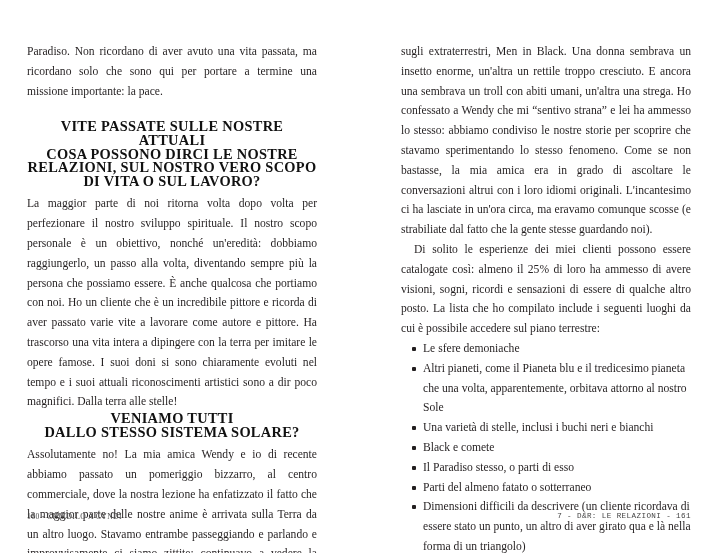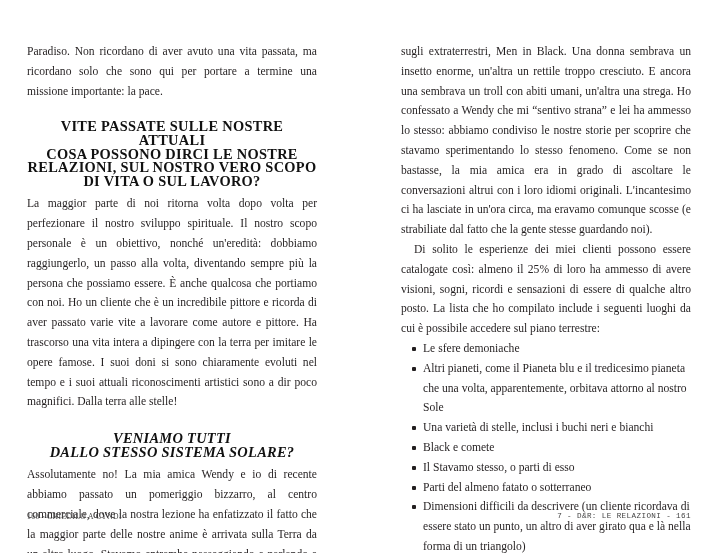--- a/index.html
+++ b/index.html
@@ -12,21 +12,21 @@
     .page-right { left: 401px; width: 290px; }
     .col { position: absolute; top: 42px; left: 0; width: 290px; }
     p { margin: 0; font-size: 11.6px; line-height: 19.8px; text-align: justify; }
     p.indent { text-indent: 13px; }
     h2 {
       margin: 0; font-weight: bold; font-size: 14.4px; line-height: 13.6px;
       text-align: center; letter-spacing: 0.3px; color: #111;
     }
     h2 span { display: block; }
     .h-first { margin-top: 19px; margin-bottom: 6px; }
-    .h-second { margin-top: 20px; margin-bottom: 6px; font-style: italic; }
+    .h-second { margin-bottom: 6px; }
     ul { list-style: none; margin: 0; padding: 0 0 0 10px; }
     ul li { position: relative; padding-left: 12px; font-size: 11.6px; line-height: 19.8px; }
     ul li::before {
       content: ""; position: absolute; left: 1px; top: 8px; width: 4px; height: 4px;
       background: #231f20; border-radius: 1px;
     }
     .footer {
       position: absolute; top: 512px; font-size: 7.6px; letter-spacing: 0.4px; color: #444;
       text-transform: uppercase;
     }
@@ -57,20 +57,20 @@
 
 <div class="page page-right">
   <div class="col">
     <p>sugli extraterrestri, Men in Black. Una donna sembrava un insetto enorme, un'altra un rettile troppo cresciuto. E ancora una sembrava un troll con abiti umani, un'altra una strega. Ho confessato a Wendy che mi “sentivo strana” e lei ha ammesso lo stesso: abbiamo condiviso le nostre storie per scoprire che stavamo sperimentando lo stesso fenomeno. Come se non bastasse, la mia amica era in grado di ascoltare le conversazioni altrui con i loro idiomi originali. L'incantesimo ci ha lasciate in un'ora circa, ma eravamo comunque scosse (e strabiliate dal fatto che la gente stesse guardando noi).</p>
     <p class="indent">Di solito le esperienze dei miei clienti possono essere catalogate così: almeno il 25% di loro ha ammesso di avere visioni, sogni, ricordi e sensazioni di essere di qualche altro posto. La lista che ho compilato include i seguenti luoghi da cui è possibile accedere sul piano terrestre:</p>
     <ul>
       <li>Le sfere demoniache</li>
       <li>Altri pianeti, come il Pianeta blu e il tredicesimo pianeta che una volta, apparentemente, orbitava attorno al nostro Sole</li>
       <li>Una varietà di stelle, inclusi i buchi neri e bianchi</li>
       <li>Black e comete</li>
-      <li>Il Stavamo stesso, o parti di esso</li>
+      <li>Il Paradiso stesso, o parti di esso</li>
       <li>Parti del almeno fatato o sotterraneo</li>
       <li>Dimensioni difficili da descrivere (un cliente ricordava di essere stato un punto, un altro di aver girato qua e là nella forma di un triangolo)</li>
 
     </ul>
   </div>
   <div class="footer footer-right">7 - D&amp;R: LE RELAZIONI - 161</div>
 </div>
 
 </body></html>

